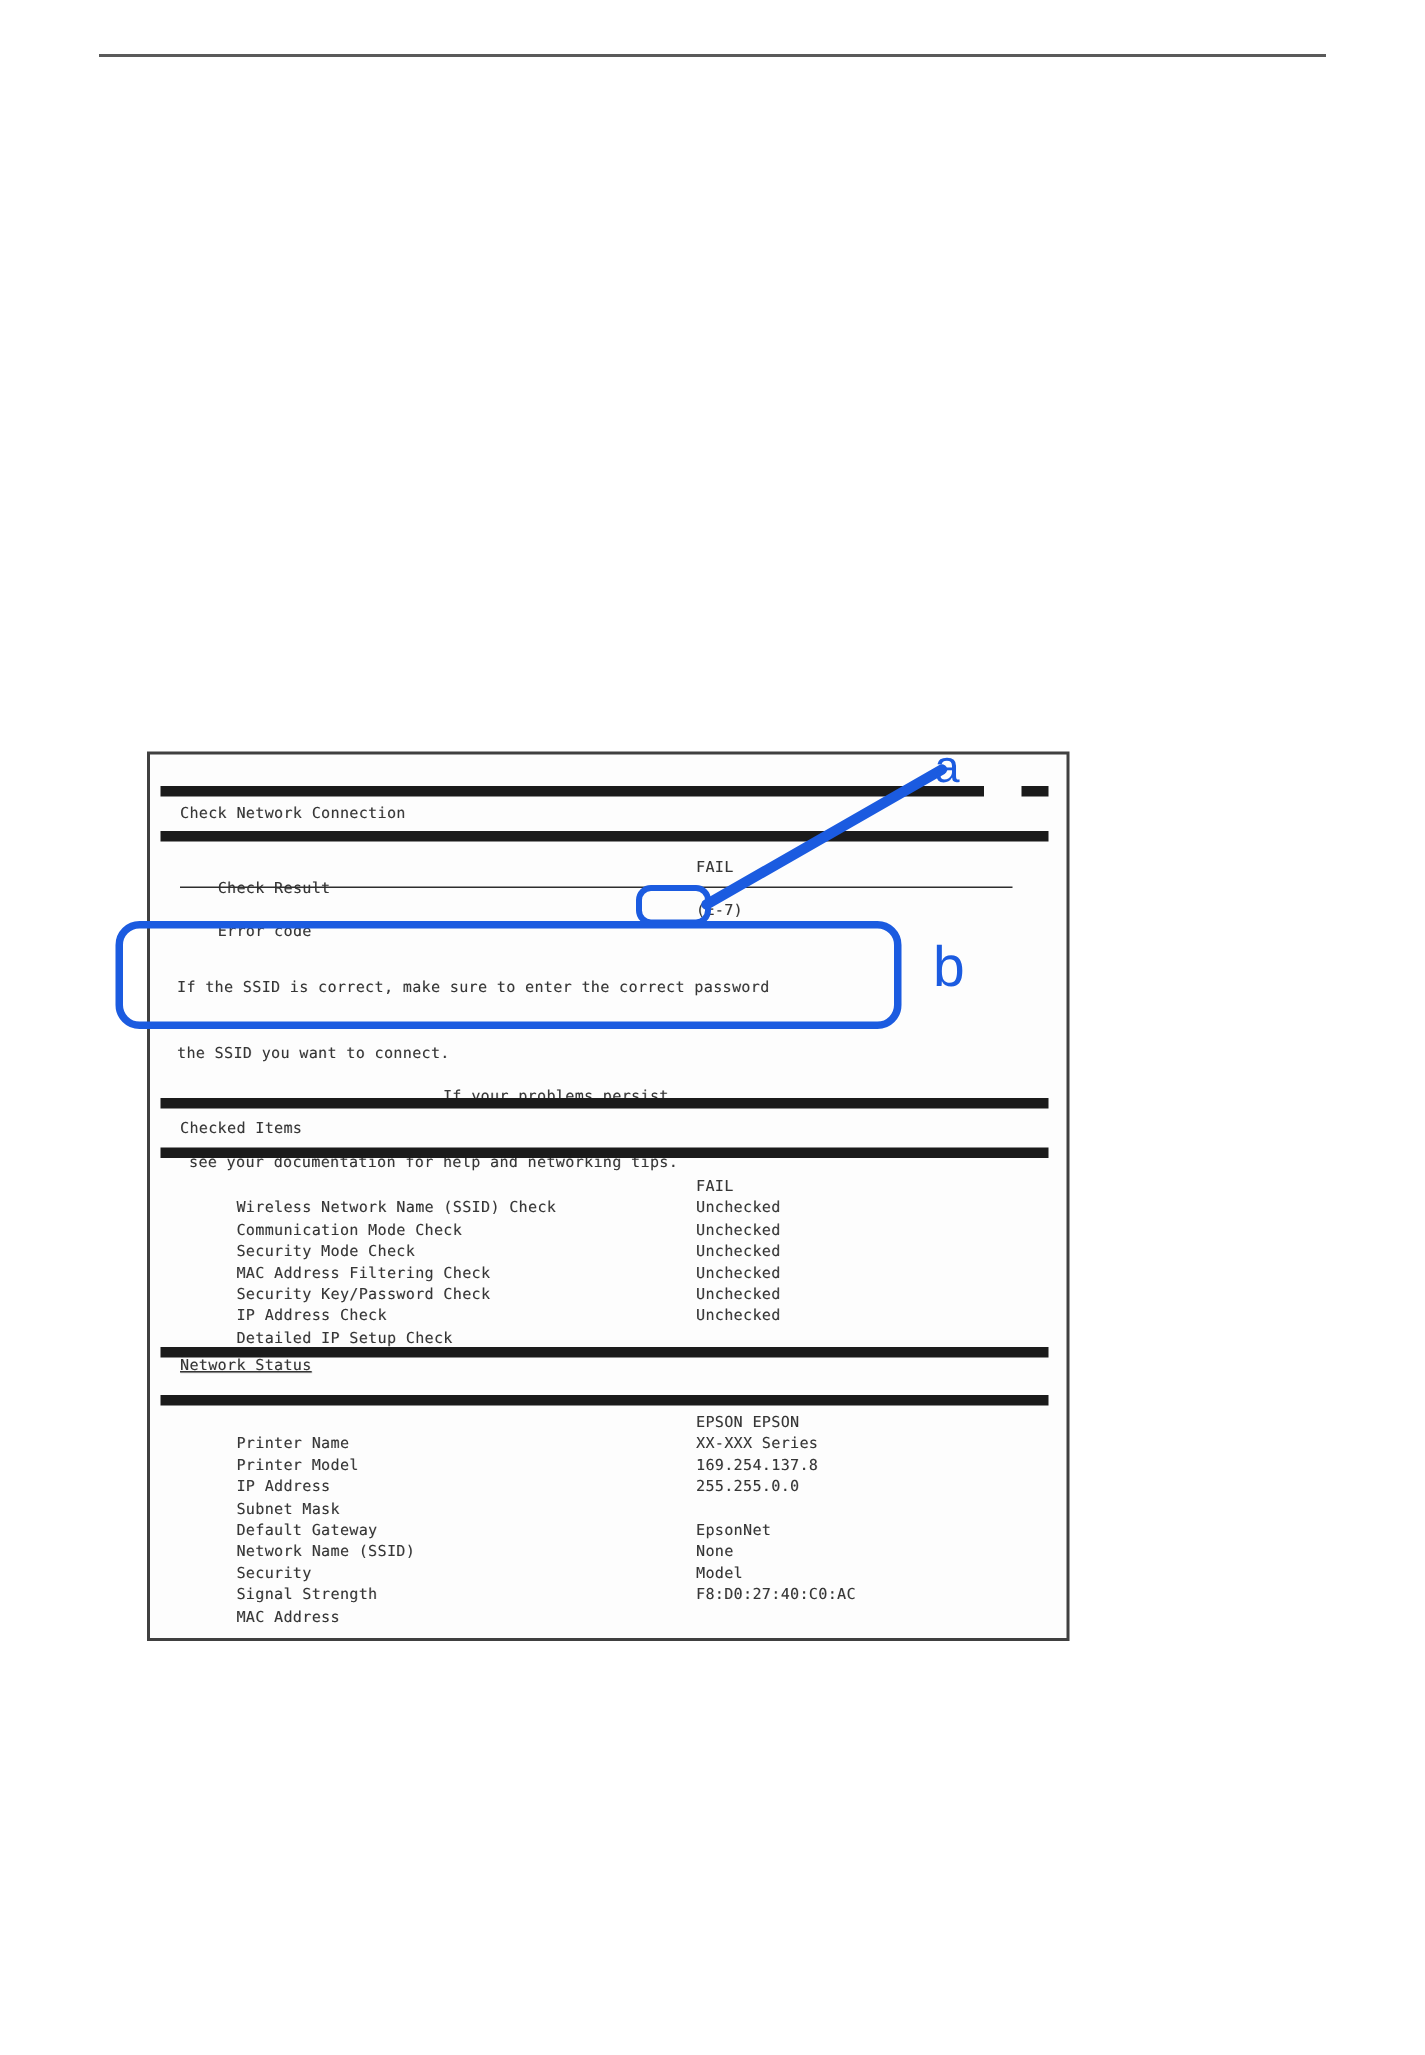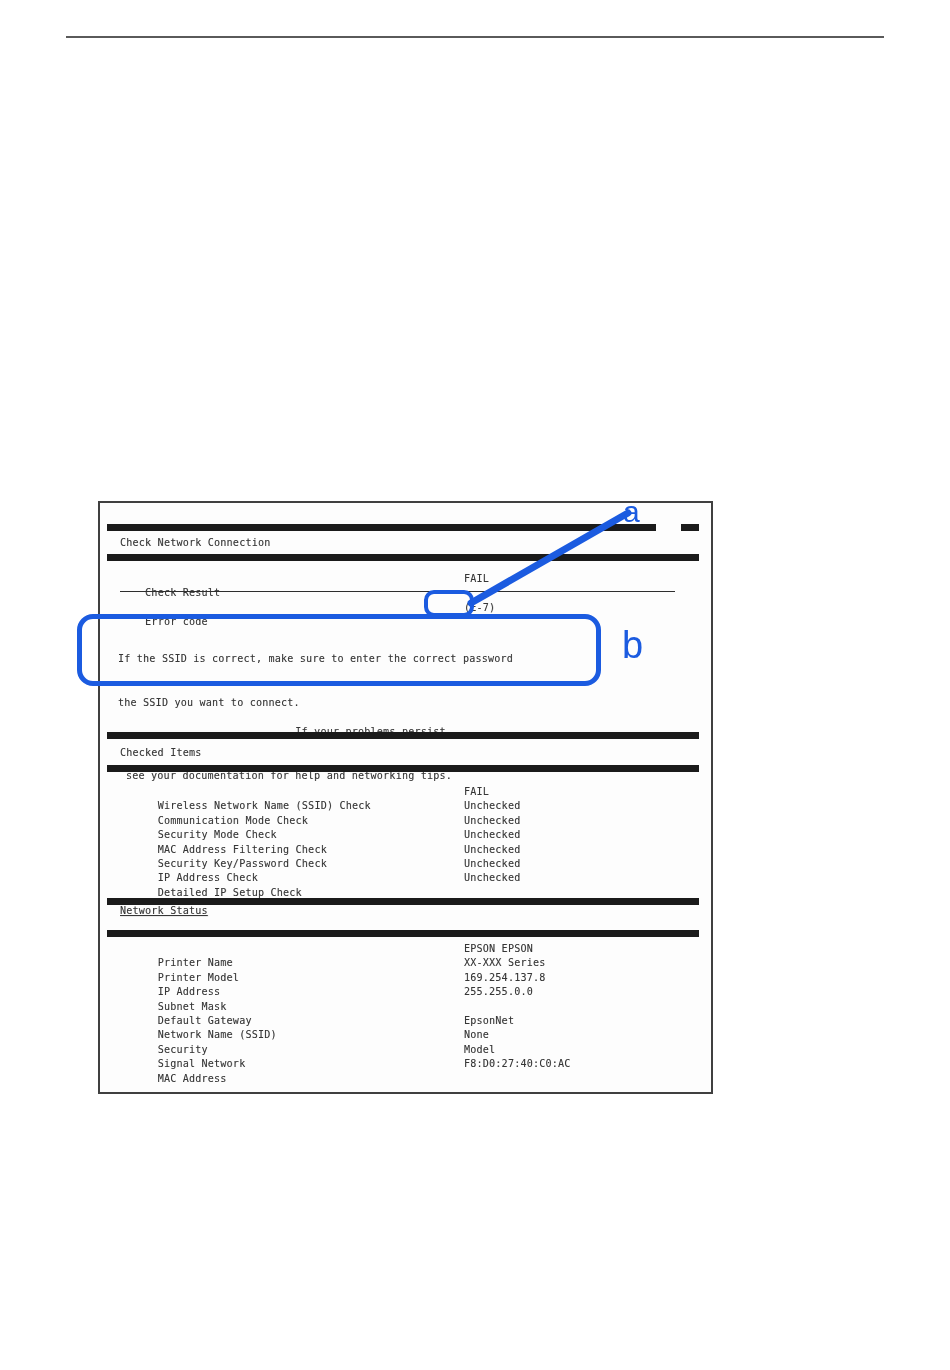--- a/index.html
+++ b/index.html
@@ -163,21 +163,21 @@
     </div>
     <div class="row">
       <span class="lbl">Network Name (SSID)</span>
       <span class="val">EpsonNet</span>
     </div>
     <div class="row">
       <span class="lbl">Security</span>
       <span class="val">None</span>
     </div>
     <div class="row">
-      <span class="lbl">Signal Network</span>
+      <span class="lbl">Signal Strength</span>
       <span class="val">Model</span>
     </div>
     <div class="row">
       <span class="lbl">MAC Address</span>
       <span class="val">F8:D0:27:40:C0:AC</span>
     </div>
   </div>
 </div>
 
 <svg class="connector" width="950" height="1370" aria-hidden="true">

